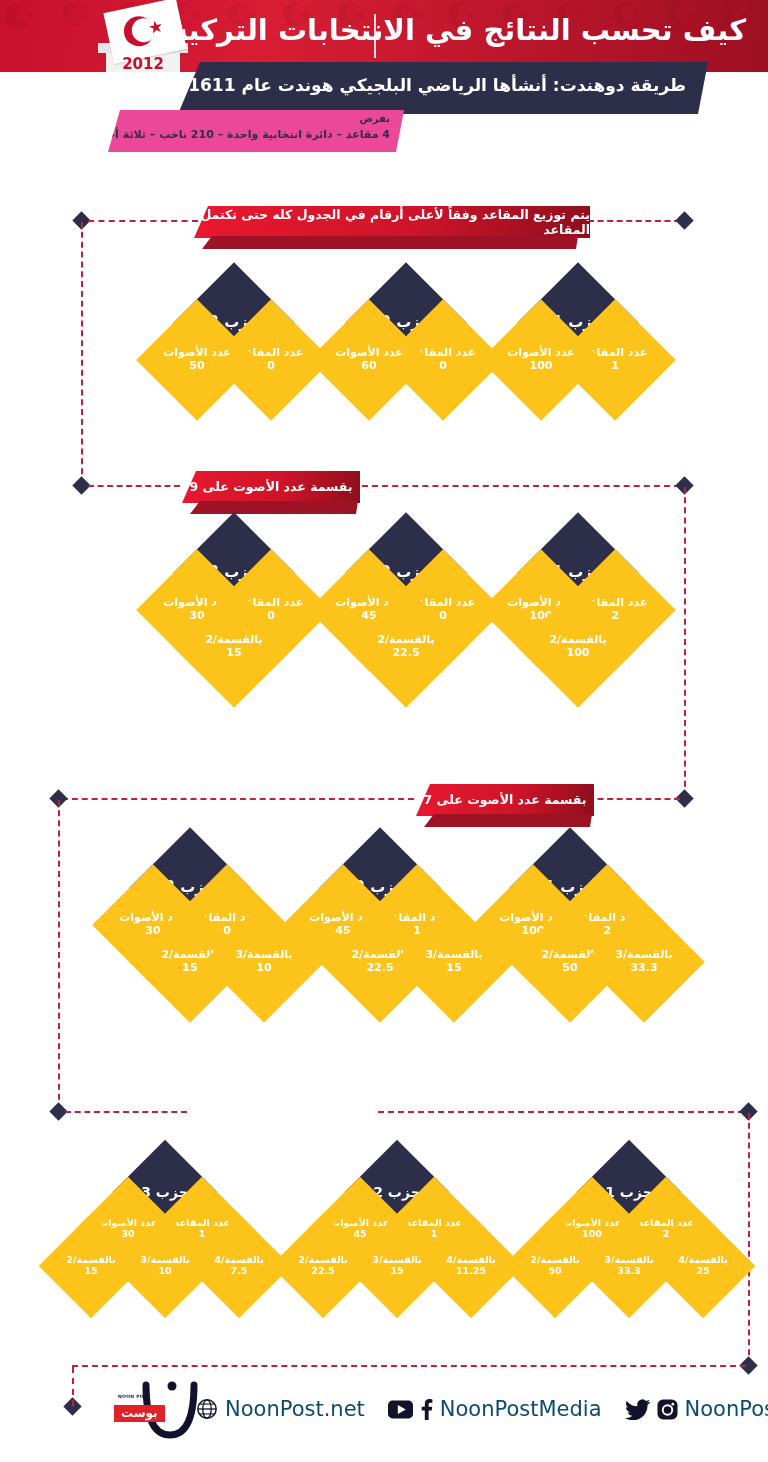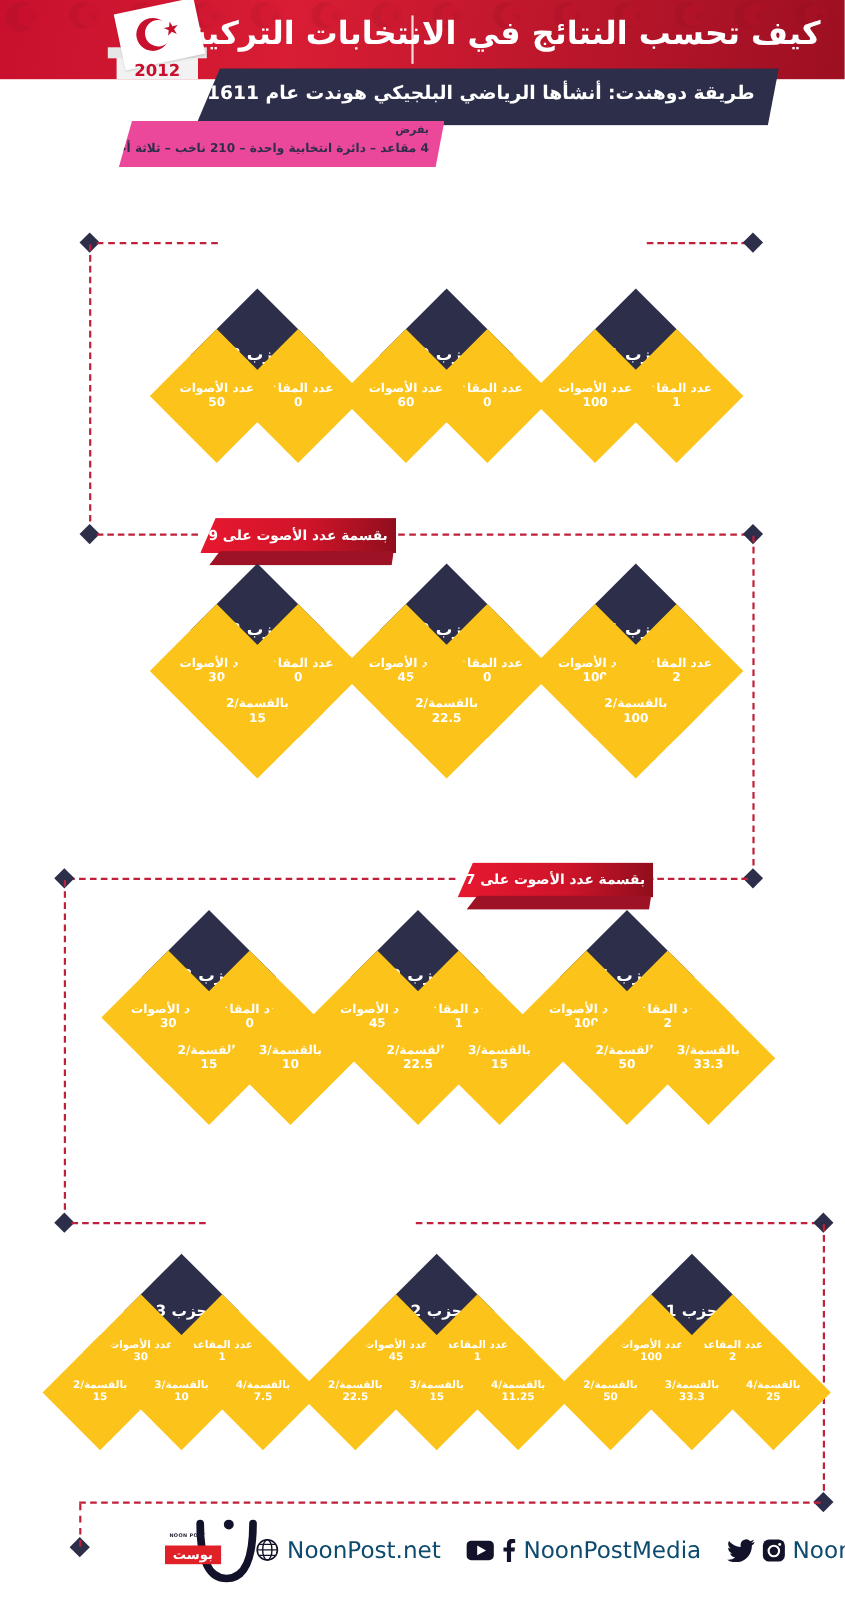--- a/index.html
+++ b/index.html
@@ -139,21 +139,21 @@
   .dia.gold .inner .lab { color: #ffffff; font-size: 11px; font-weight: bold; direction: rtl; white-space: nowrap; }
   .dia.gold .inner .val { color: #ffffff; font-size: 11px; font-weight: bold; }
 
   
   .s4 .dia { width: 74px; height: 74px; }
   .s4 .dia.navy .inner { font-size: 14px; }
   .s4 .dia.gold .inner .lab { font-size: 9.5px; }
   .s4 .dia.gold .inner .val { font-size: 9.5px; }
 
   
-  .footer { position: absolute; left: 0; top: 1375px; width: 635px; height: 87px; margin-left: 36px; }
+  .footer { position: absolute; left: 0; top: 1375px; width: 635px; height: 87px; }
   .logo-wrap { position: absolute; left: 108px; top: 4px; width: 105px; height: 62px; }
   .noon-n { position: absolute; left: 28px; top: 0; }
   .post-box {
     position: absolute; left: 6px; top: 26px; background: #e02128;
     color: #ffffff; font-size: 12px; font-weight: bold; padding: 1px 7px 2px;
     direction: rtl; letter-spacing: 0.5px;
   }
   .post-tag {
     position: absolute; left: 10px; top: 15px; font-size: 4.5px;
     color: #1b1b2f; font-weight: bold; letter-spacing: 0.3px;
@@ -272,20 +272,25 @@
   <div class="dline h" style="left:65px; top:1111px; width:122px;"></div>
   <div class="dline h" style="left:378px; top:1111px; width:366px;"></div>
   <div class="node" style="left:742px; top:1105px;"></div>
   <div class="dline v" style="left:748px; top:1113px; height:252px;"></div>
 
   <div class="node" style="left:742px; top:1359px;"></div>
   <div class="dline h" style="left:72px; top:1365px; width:674px;"></div>
   <div class="node" style="left:66px; top:1400px;"></div>
   <div class="dline v" style="left:72px; top:1367px; height:39px;"></div>
 
+  <div class="ribbon" style="left:194px; top:206px; width:396px;">
+    <div class="main"></div>
+      <div class="fold" style="width:376px;"></div>
+    <div class="txt">يتم توزيع المقاعد وفقاً لأعلى أرقام في الجدول كله حتى تكتمل المقاعد</div>
+  </div>
 
   <div class="party-group" style="left:498px; top:280px; width:160px; height:160px;">
     <div class="dia navy" style="left:37px; top:0;">
       <div class="inner">
           <span>حزب 1</span>
         </div>
       </div>
     <div class="dia gold" style="left:74px; top:37px;">
       <div class="inner">
           <span class="lab">عدد المقاعد</span>

